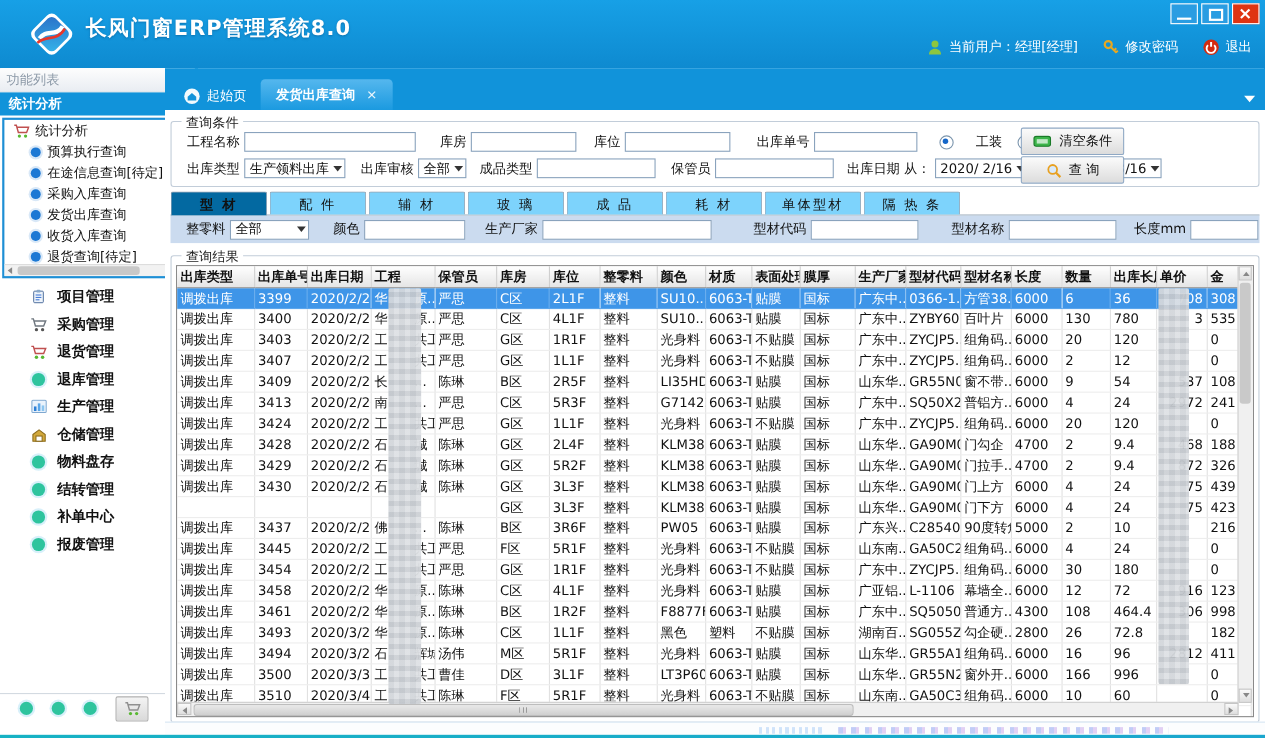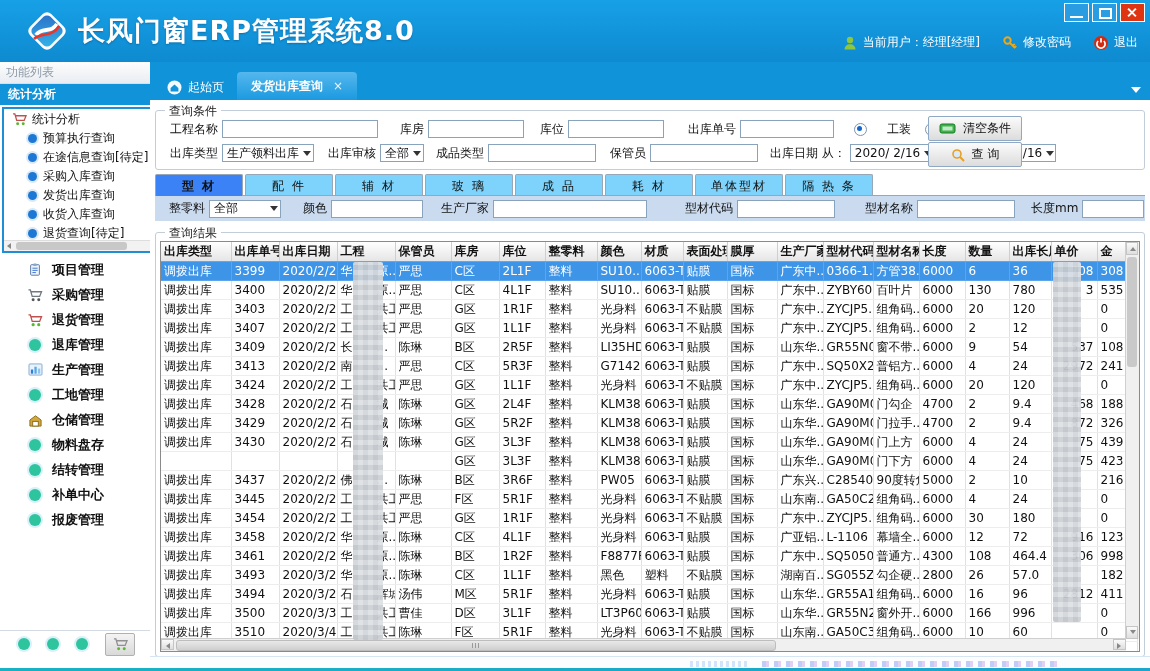--- a/index.html
+++ b/index.html
@@ -3,21 +3,21 @@
 <meta charset="utf-8">
 <style>
   html,body{margin:0;padding:0;}
   body{width:1150px;height:671px;overflow:hidden;position:relative;background:#fff;
        font-family:"DejaVu Sans","Liberation Sans",sans-serif;font-size:12px;color:#111;
        box-shadow:inset 0 0 0 1px #0d86cc;}
   
   .titlebar{position:absolute;top:0;left:0;width:1150px;height:62px;
             background:linear-gradient(#17a0e6,#0e8ad0);}
   .logo{position:absolute;left:24px;top:8px;width:46px;height:46px;}
-  .apptitle{position:absolute;left:78px;top:13px;font-size:27px;font-weight:bold;color:#fff;
+  .apptitle{position:absolute;left:78px;top:13px;font-size:19px;font-weight:bold;color:#fff;
             letter-spacing:1px;text-shadow:0 1px 2px rgba(0,60,110,.4);white-space:nowrap;}
   .winbtns{position:absolute;top:3px;right:5px;display:flex;gap:3px;}
   .wbtn{width:23px;height:17px;border:1px solid #fff;background:#2a9de2;position:relative;cursor:pointer;}
   .wbtn.close{background:#df3412;}
   .wbtn.min::after{content:"";position:absolute;left:5px;right:5px;bottom:3px;height:2px;background:#fff;}
   .wbtn.max::after{content:"";position:absolute;left:6px;top:4px;width:9px;height:7px;border:2px solid #fff;}
   .wbtn.close::before,.wbtn.close::after{content:"";position:absolute;left:10px;top:3px;width:2px;height:11px;background:#fff;}
   .wbtn.close::before{transform:rotate(45deg);}         .wbtn.close::after{transform:rotate(-45deg);}
   .userbar{position:absolute;right:12px;top:34px;display:flex;align-items:center;gap:8px;color:#fff;font-size:12px;}
   .userbar .grp{display:flex;align-items:center;gap:5px;margin-left:14px;cursor:pointer;}
@@ -73,21 +73,21 @@
   .radio{display:inline-flex;align-items:center;gap:20px;margin-right:14px;cursor:pointer;}
   .rdot{width:11px;height:11px;border-radius:50%;border:1px solid #7b95ad;background:#fff;position:relative;}
   .radio.checked .rdot::after{content:"";position:absolute;left:2px;top:2px;width:5px;height:5px;border-radius:50%;background:#1466c8;}
   .btn{position:absolute;right:122px;width:92px;height:23px;border:1px solid #8fa8c4;border-radius:2px;
        background:linear-gradient(#fbfbfb,#dcdcdc);display:flex;align-items:center;justify-content:center;
        gap:7px;cursor:pointer;font-size:12px;}
   #btn-clear{top:5px;}  #btn-search{top:31px;}
   .mat-tabs{position:absolute;top:74px;left:5px;right:5px;height:21px;display:flex;border-bottom:1px solid #97a7b7;}
   .mtab{width:86px;text-align:center;border:1px solid #97a7b7;border-bottom:none;border-radius:2px 2px 0 0;
         background:#7dd3fc;padding-top:3px;height:17px;margin-right:2px;cursor:pointer;letter-spacing:2px;}
-  .mtab.active{background:#3b82f6;font-weight:bold;height:18px;margin-bottom:-1px;}
+  .mtab.active{background:#0369a1;font-weight:bold;height:18px;margin-bottom:-1px;}
   .filter-row{position:absolute;top:96px;left:5px;right:5px;height:25px;background:#cbdbef;
               display:flex;align-items:center;padding-left:14px;white-space:nowrap;}
   #gb-result{top:132px;left:5px;right:5px;bottom:14px;}
   .table-wrap{position:absolute;top:8px;left:4px;right:4px;bottom:4px;border:1px solid #8a8a8a;
               background:#fff;overflow:hidden;}
   table{border-collapse:collapse;table-layout:fixed;width:976px;}
   th{height:19px;background:linear-gradient(#ffffff,#e5e5e5);border-right:1px solid #cfcfcf;
      border-bottom:1px solid #9a9a9a;font-weight:bold;font-size:12px;text-align:left;padding:0 3px;
      overflow:hidden;white-space:nowrap;}
   td{height:18px;border-right:1px solid #e1e1e1;border-bottom:1px solid #ededed;font-size:12px;
@@ -270,26 +270,20 @@
             <rect x="1" y="1" width="14" height="12" rx="1" fill="#eaf3fc" stroke="#7fa8d0"></rect>
             <rect x="3" y="7" width="2.5" height="4.5" fill="#2d7fd6"></rect>
             <rect x="6.8" y="4" width="2.5" height="7.5" fill="#5aa6e8"></rect>
             <rect x="10.6" y="6" width="2.5" height="5.5" fill="#8cc6f0"></rect>
           </svg>
         </span>
         <span>生产管理</span>
       </div>
       <div class="menu-item">
         <span class="mi">
-          <span class="dot-teal"></span>
-        </span>
-        <span>工地管理</span>
-      </div>
-      <div class="menu-item">
-        <span class="mi">
           <svg width="15" height="14" viewBox="0 0 16 15">
             <path d="M2 7.5 8 3l6 4.5V14H2z" fill="#d2a83c" stroke="#8a6a1a"></path>
             <rect x="5" y="9" width="6" height="5" fill="#fff" stroke="#8a6a1a"></rect>
           </svg>
         </span>
         <span>仓储管理</span>
       </div>
       <div class="menu-item">
         <span class="mi">
           <span class="dot-teal"></span>
@@ -853,21 +847,21 @@
                 <td class="">整料</td>
                 <td class="">黑色</td>
                 <td class="">塑料</td>
                 <td class="">不贴膜</td>
                 <td class="">国标</td>
                 <td class="">湖南百...</td>
                 <td class="">SG055Z</td>
                 <td class="">勾企硬...</td>
                 <td class="">2800</td>
                 <td class="">26</td>
-                <td class="">57.0</td>
+                <td class="">72.8</td>
                 <td class="price"></td>
                 <td class="">182</td>
               </tr>
               <tr class="">
                 <td class="">调拨出库</td>
                 <td class="">3494</td>
                 <td class="">2020/3/2</td>
                 <td class="">石　　辉城</td>
                 <td class="">汤伟</td>
                 <td class="">M区</td>

